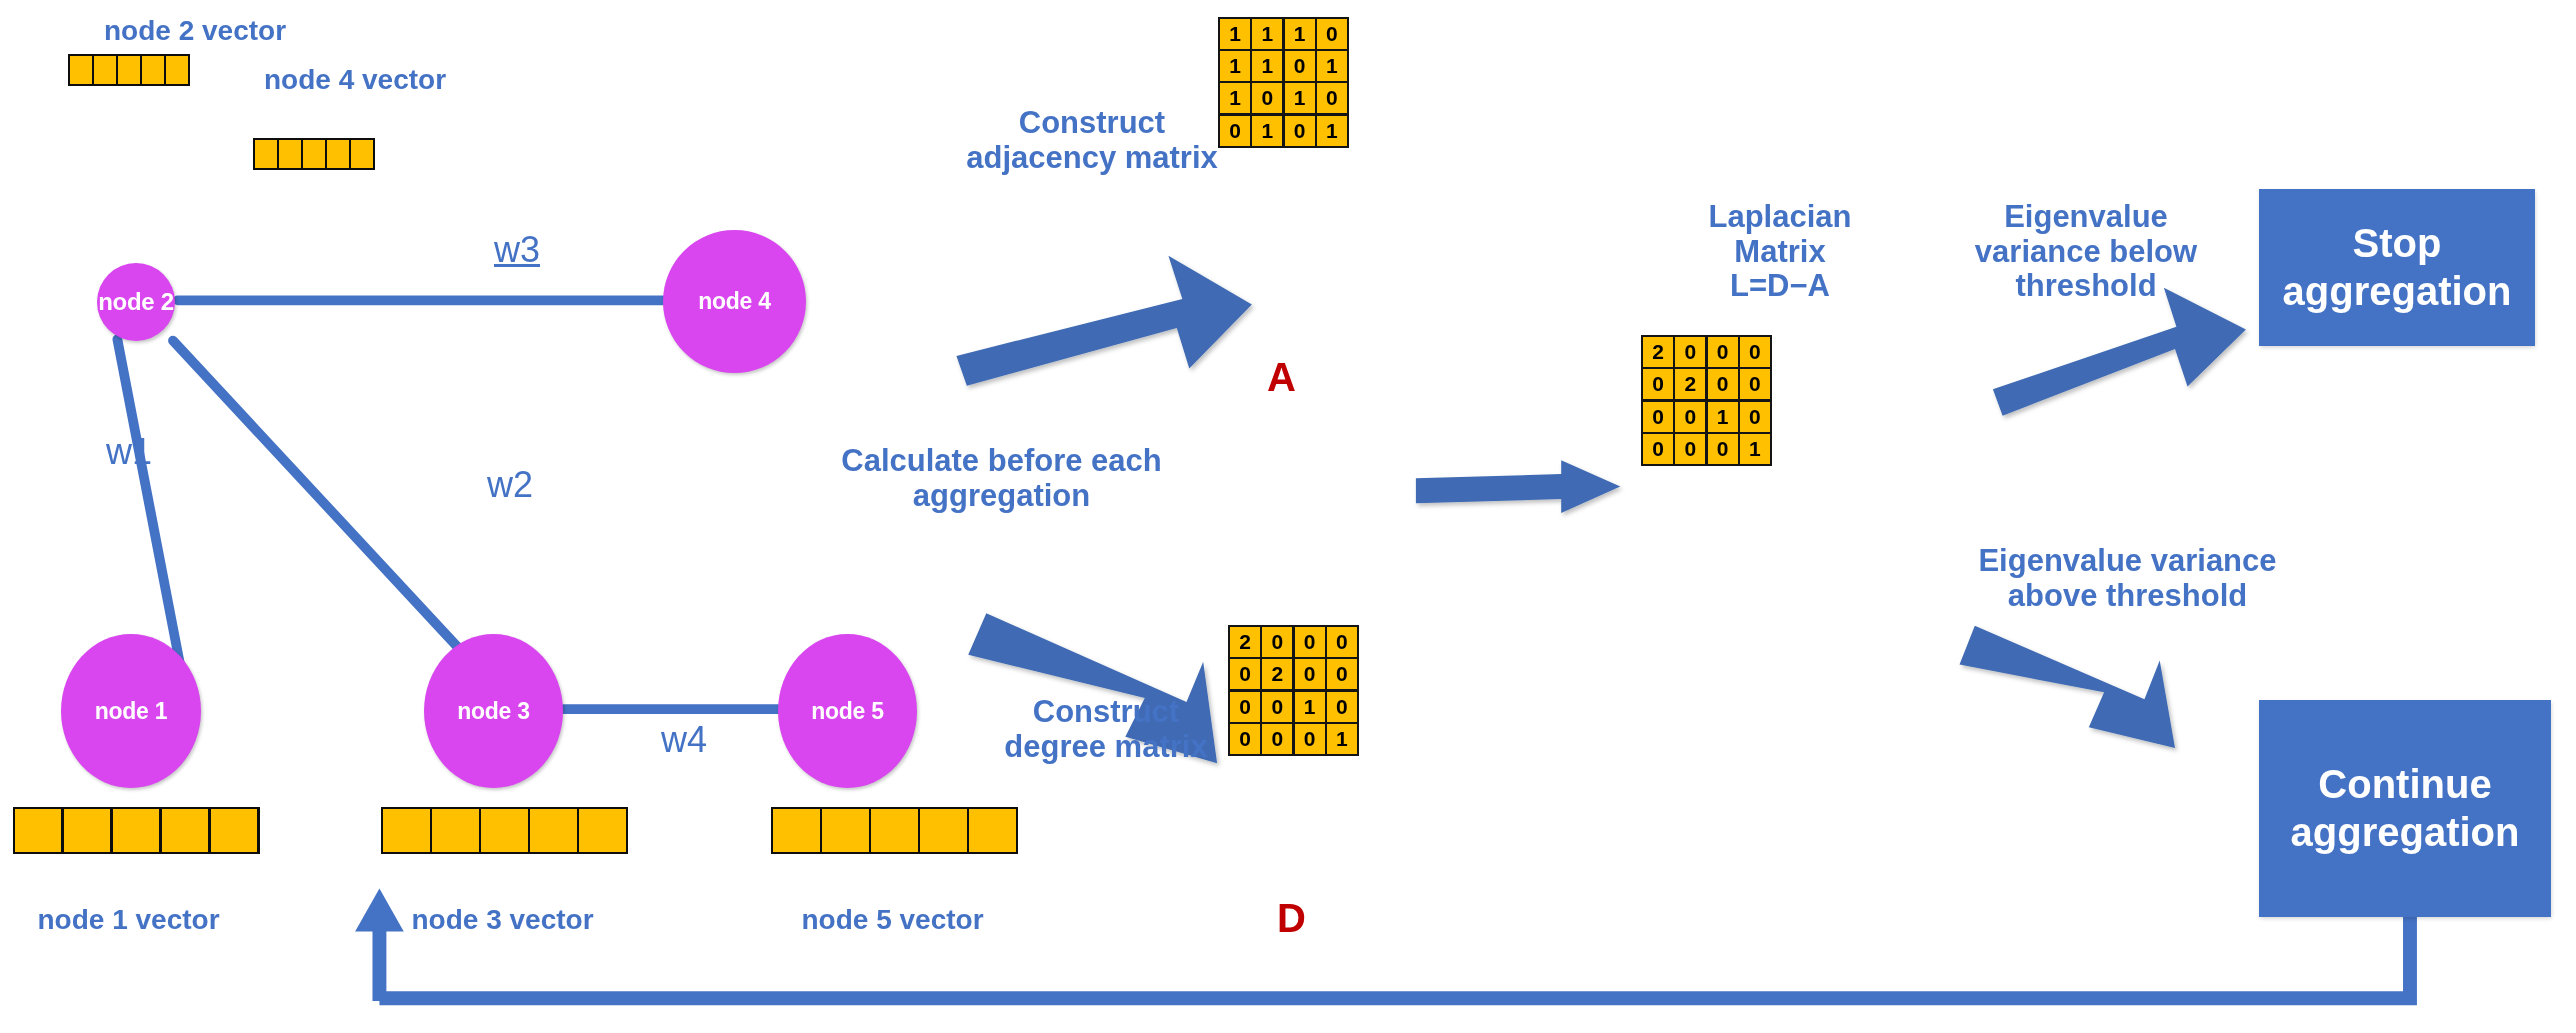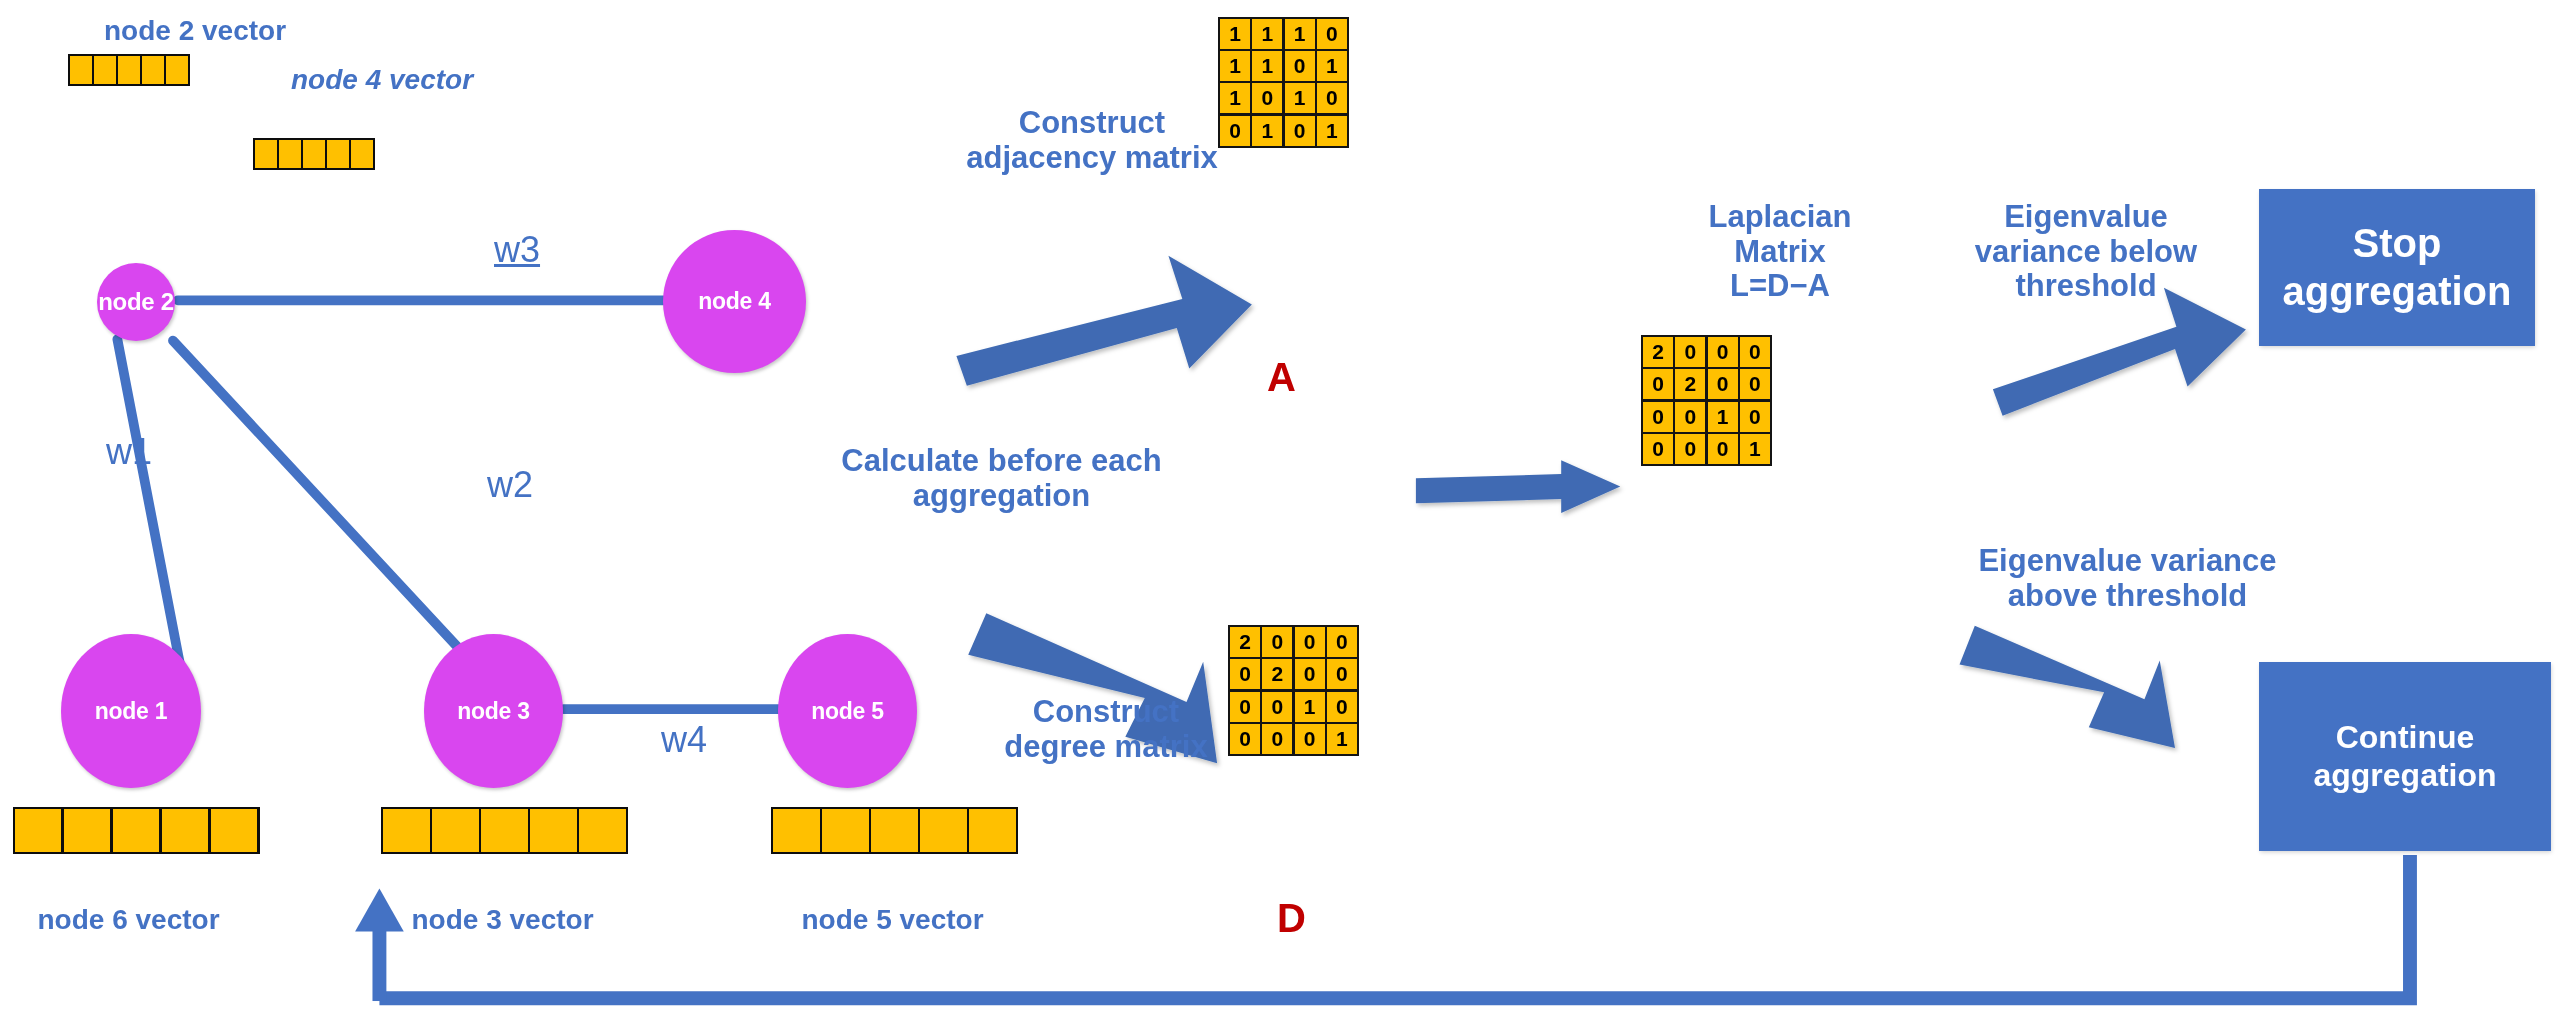--- a/index.html
+++ b/index.html
@@ -96,21 +96,21 @@
       <span class="cell"></span>
       <span class="cell"></span>
       <span class="cell"></span>
       <span class="cell"></span>
       <span class="cell"></span>
     </div>
   <div class="node" style="left:97px;top:263px;width:78px;height:78px;font-size:24px;">
     <span>node 2</span>
   </div>
 
-  <div class="lbl" style="left:264px;top:64px;width:236px;text-align:center;font-size:28px;font-style:italic;">node 4 vector</div>
+  <div class="lbl" style="left:264px;top:64px;width:236px;font-size:28px;">node 4 vector</div>
   <div class="vec" style="left:253px;top:138px;width:118px;height:28px;">
       <span class="cell"></span>
       <span class="cell"></span>
       <span class="cell"></span>
       <span class="cell"></span>
       <span class="cell"></span>
     </div>
   <div class="node" style="left:663px;top:230px;width:143px;height:143px;font-size:23px;">
     <span>node 4</span>
   </div>
@@ -118,21 +118,21 @@
   <div class="node" style="left:61px;top:634px;width:140px;height:154px;font-size:23px;">
     <span>node 1</span>
   </div>
   <div class="vec" style="left:12.5px;top:807px;width:243px;height:43px;">
       <span class="cell"></span>
       <span class="cell"></span>
       <span class="cell"></span>
       <span class="cell"></span>
       <span class="cell"></span>
     </div>
-  <div class="lbl" style="left:7px;top:904px;width:243px;text-align:center;font-size:28px;">node 6 vector</div>
+  <div class="lbl" style="left:7px;top:904px;width:243px;text-align:center;font-size:28px;">node 1 vector</div>
 
   <div class="node" style="left:424px;top:634px;width:139px;height:154px;font-size:23px;">
     <span>node 3</span>
   </div>
   <div class="vec" style="left:381px;top:807px;width:243px;height:43px;">
       <span class="cell"></span>
       <span class="cell"></span>
       <span class="cell"></span>
       <span class="cell"></span>
       <span class="cell"></span>
@@ -234,17 +234,17 @@
       <div class="mc">0</div>
       <div class="mc">0</div>
       <div class="mc">0</div>
       <div class="mc">0</div>
       <div class="mc">1</div>
     </div>
 
   <div class="resbox" style="left:2259px;top:189px;width:276px;height:157px;font-size:40px;white-space:pre-line;">Stop
 aggregation</div>
 
-  <div class="resbox" style="left:2259px;top:662px;width:292px;height:189px;font-size:32px;white-space:pre-line;">Continue
+  <div class="resbox" style="left:2259px;top:700px;width:292px;height:217px;font-size:40px;white-space:pre-line;">Continue
 aggregation</div>
 
 </div>
 
 
 </body></html>

